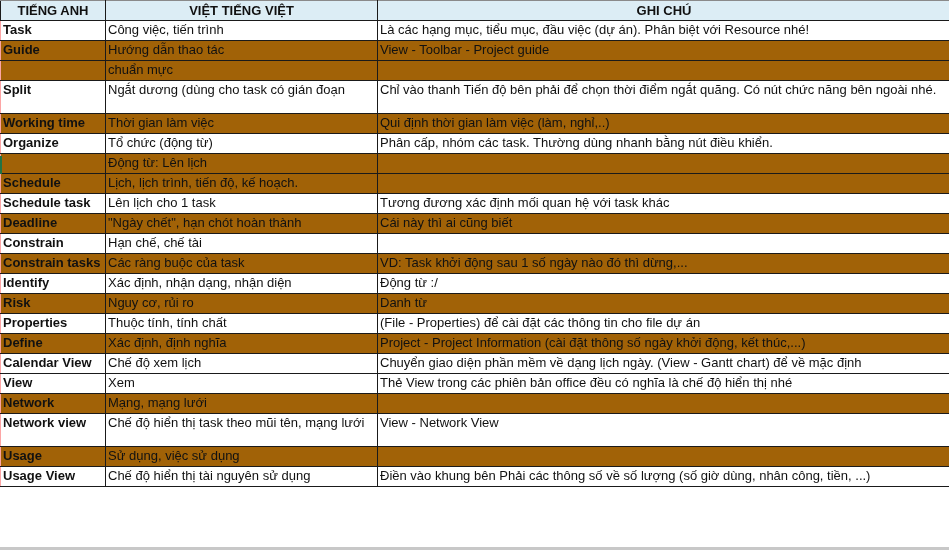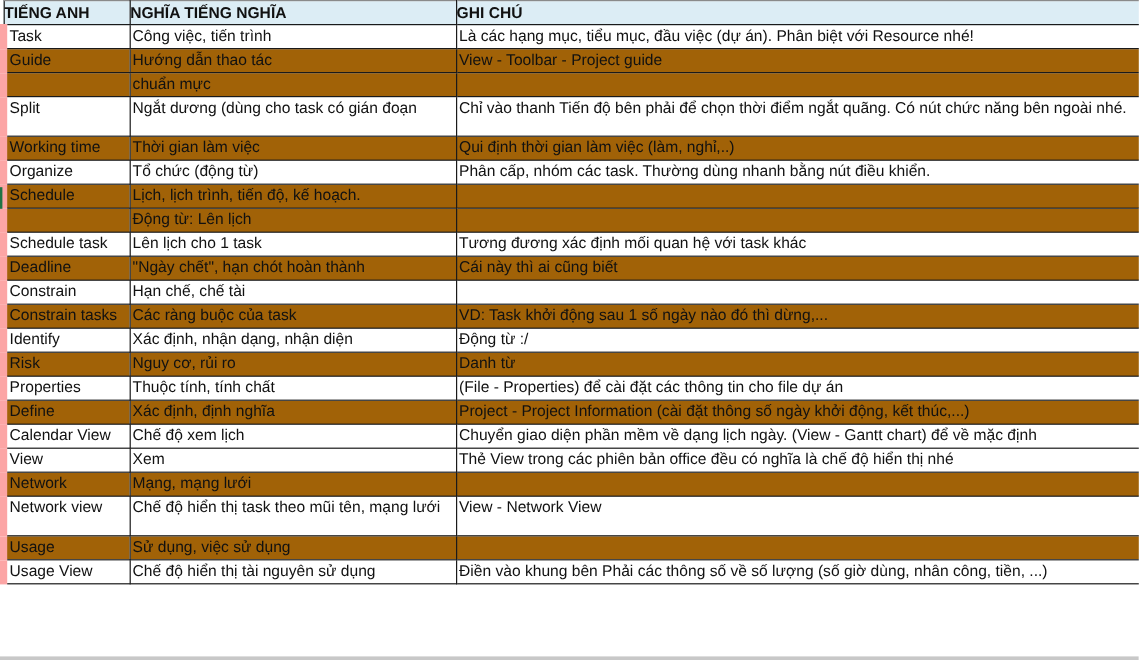--- a/index.html
+++ b/index.html
@@ -15,37 +15,37 @@
     }
     .sheet col.c1 { width: 105px; }
     .sheet col.c2 { width: 272px; }
     .sheet col.c3 { width: 573px; }
     .sheet th {
       background: #dcedf5;
       font-weight: bold;
       font-size: 13px;
       height: 19px;
       padding: 0;
-      text-align: left;
+      text-align: center;
       border: 1px solid #1a1a1a;
       border-top: 1px solid #8a8a8a;
       color: #111;
     }
     .sheet td {
       height: 19px;
       padding: 0 0 0 2px;
       border: 1px solid #1a1a1a;
       vertical-align: top;
       line-height: 18px;
       white-space: nowrap;
       overflow: hidden;
     }
     .sheet tr.alt td { background: #a16207; }
     .sheet tr.tall td { height: 32px; }
-    .sheet td.first { border-left: 6px solid #fca5a5; }
+    .sheet td.first { border-left: 1px solid #fca5a5; font-weight: bold; }
     .left-accent {
       position: absolute; left: 0; top: 156px; width: 2px; height: 18px;
       background: #217346;
     }
     .bottom-shade {
       position: absolute; left: 0; top: 547px; width: 949px; height: 3px;
       background: #c8c8c8;
     }
   </style>
 </head>
@@ -53,21 +53,21 @@
 
 <table class="sheet">
   <colgroup>
       <col class="c1">
       <col class="c2">
       <col class="c3">
     </colgroup>
   <thead>
     <tr>
       <th class="first">TIẾNG ANH</th>
-      <th>NGHĨA TIẾNG NGHĨA</th>
+      <th>VIỆT TIẾNG VIỆT</th>
       <th>GHI CHÚ</th>
     </tr>
   </thead>
   <tbody>
     <tr>
       <td class="first">Task</td>
       <td>Công việc, tiến trình</td>
       <td>Là các hạng mục, tiểu mục, đầu việc (dự án). Phân biệt với Resource nhé!</td>
     </tr>
     <tr class="alt">
@@ -89,27 +89,27 @@
       <td class="first">Working time</td>
       <td>Thời gian làm việc</td>
       <td>Qui định thời gian làm việc (làm, nghỉ,..)</td>
     </tr>
     <tr>
       <td class="first">Organize</td>
       <td>Tổ chức (động từ)</td>
       <td>Phân cấp, nhóm các task. Thường dùng nhanh bằng nút điều khiển.</td>
     </tr>
     <tr class="alt">
-      <td class="first">Schedule</td>
-      <td>Lịch, lịch trình, tiến độ, kế hoạch.</td>
+      <td class="first"></td>
+      <td>Động từ: Lên lịch</td>
       <td></td>
     </tr>
     <tr class="alt">
-      <td class="first"></td>
-      <td>Động từ: Lên lịch</td>
+      <td class="first">Schedule</td>
+      <td>Lịch, lịch trình, tiến độ, kế hoạch.</td>
       <td></td>
     </tr>
     <tr>
       <td class="first">Schedule task</td>
       <td>Lên lịch cho 1 task</td>
       <td>Tương đương xác định mối quan hệ với task khác</td>
     </tr>
     <tr class="alt">
       <td class="first">Deadline</td>
       <td>"Ngày chết", hạn chót hoàn thành</td>

